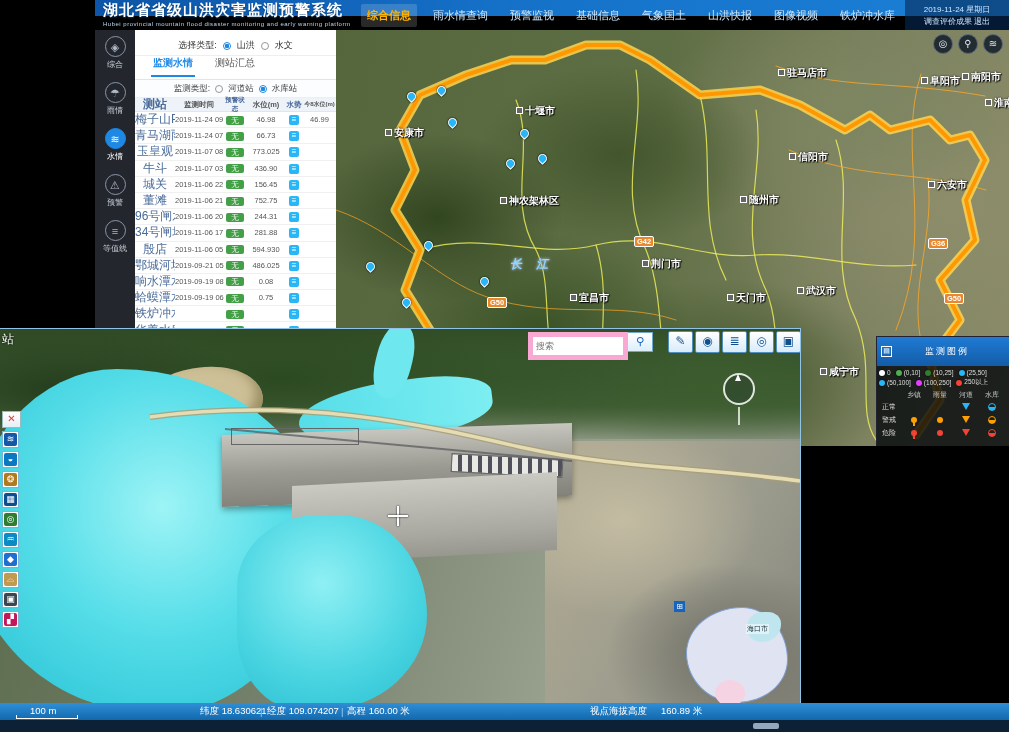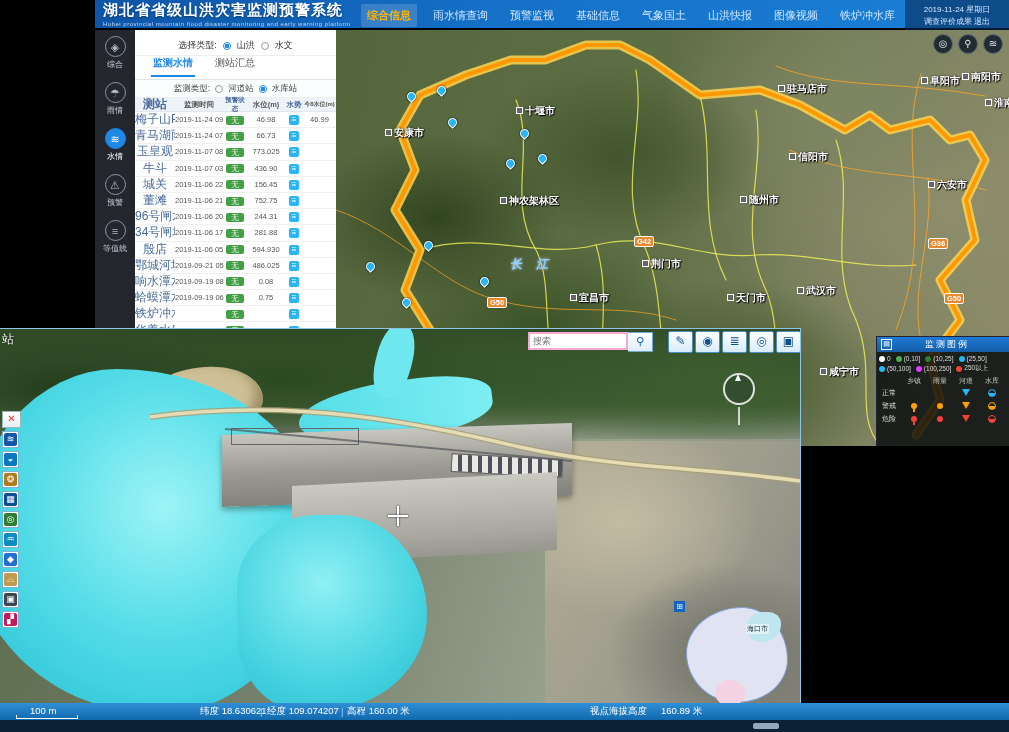--- a/index.html
+++ b/index.html
@@ -1,19 +1,19 @@
 <!DOCTYPE html>
 <html><head>
 <meta charset="utf-8">
 <style>
   html,body{margin:0;padding:0;background:#000;}
   #stage{position:relative;width:1009px;height:732px;background:#000;overflow:hidden;
          font-family:"Liberation Sans","DejaVu Sans",sans-serif;}
   
-  .header{position:absolute;left:95px;top:0;right:0;height:28px;
+  .header{position:absolute;left:95px;top:0;right:0;height:16px;
           background:linear-gradient(90deg,#0d55a8 0%,#1571c8 45%,#1b7fd6 100%);}
   .title-wrap{position:absolute;left:8px;top:1px;color:#fff;}
   .title{font-size:15px;font-weight:bold;letter-spacing:1px;text-shadow:0 1px 2px #053a6e;}
   .subtitle{font-size:6px;color:#bcd9f5;letter-spacing:.5px;margin-top:1px;}
   .nav{position:absolute;right:108px;top:0;height:30px;display:flex;align-items:center;gap:10px;}
   .nav-item{font-size:11px;color:#cfe8ff;padding:4px 6px;border-radius:2px;cursor:pointer;white-space:nowrap;}
   .nav-item.active{background:rgba(255,255,255,.16);color:#ffb300;font-weight:bold;}
   .user-box{position:absolute;right:0;top:0;width:104px;height:30px;background:rgba(6,42,86,.6);
             color:#cfe6ff;font-size:8px;text-align:center;padding-top:4px;box-sizing:border-box;line-height:1.5;}
   
@@ -68,21 +68,21 @@
   .river-label{position:absolute;color:#8fd4ff;font-size:12px;font-weight:bold;font-style:italic;
              letter-spacing:14px;text-shadow:0 0 3px #fff,0 0 2px #036;}
   .marker{position:absolute;width:7px;height:7px;border-radius:50% 50% 50% 0;transform:rotate(-45deg);
           background:#29b6f6;border:1px solid #fff;box-shadow:0 0 2px #000;cursor:pointer;}
   .map-controls{position:absolute;right:6px;top:4px;display:flex;gap:5px;}
   .mc-btn{width:18px;height:18px;border-radius:50%;background:rgba(18,28,40,.85);border:1px solid #5a6a7a;
           color:#dfe8f0;font-size:10px;line-height:17px;text-align:center;cursor:pointer;}
   
   .legend{position:absolute;left:540px;top:306px;width:133px;height:110px;background:rgba(5,8,12,.82);
           border:1px solid #223;color:#eee;}
-  .legend-title{height:15px;background:linear-gradient(180deg,#1f7bd4,#135ca8);display:flex;align-items:center;
+  .legend-title{height:29px;background:linear-gradient(180deg,#1f7bd4,#135ca8);display:flex;align-items:center;
           font-size:9px;color:#fff;padding-left:4px;gap:4px;}
   .legend-title .lt-ico{display:inline-block;width:9px;height:9px;border:1px solid #fff;font-size:7px;
           line-height:8px;text-align:center;color:#fff;}
   .lt-text{flex:1;text-align:center;margin-right:12px;letter-spacing:2px;}
   .dots{display:flex;flex-wrap:wrap;padding:3px 2px 1px;gap:2px 5px;}
   .dot-entry{display:flex;align-items:center;gap:2px;font-size:6.5px;color:#ddd;}
   .dot{width:6px;height:6px;border-radius:50%;box-shadow:0 0 2px #000;}
   .matrix{margin-top:1px;font-size:7px;}
   .mx-row{display:flex;align-items:center;height:13px;}
   .mx-row.head{color:#ccc;height:11px;}
@@ -137,21 +137,21 @@
   .crosshair::before{content:"";position:absolute;left:9px;top:0;width:2px;height:20px;background:#fff;box-shadow:0 0 2px #000;}
   .crosshair::after{content:"";position:absolute;left:0;top:9px;width:20px;height:2px;background:#fff;box-shadow:0 0 2px #000;}
   .compass{position:absolute;left:723px;top:44px;width:32px;height:32px;border-radius:50%;
       border:2.5px solid rgba(255,255,255,.85);background:rgba(25,35,45,.25);box-sizing:border-box;cursor:pointer;}
   .compass::before{content:"";position:absolute;left:10px;top:-1px;width:0;height:0;
       border-left:3.5px solid transparent;border-right:3.5px solid transparent;border-bottom:7px solid #fff;}
   .plumb{position:absolute;left:738px;top:78px;width:2px;height:18px;background:rgba(255,255,255,.75);}
   .partial-label{position:absolute;left:2px;top:2px;color:#fff;font-size:12px;text-shadow:0 0 2px #000;}
   
   .search-wrap{position:absolute;left:528px;top:3px;display:flex;height:18px;}
-  .search-input{width:100px;height:18px;border:2px solid #f9a8d4;font-size:9px;padding:0 3px;box-sizing:border-box;
+  .search-input{width:100px;height:28px;border:5px solid #f9a8d4;font-size:9px;padding:0 3px;box-sizing:border-box;
       background:#fff;color:#333;outline:none;}
   .search-btn{width:24px;height:18px;border:1px solid #6fa7cf;border-left:none;background:linear-gradient(#fff,#dceefb);
       color:#1565c0;font-size:11px;line-height:16px;text-align:center;cursor:pointer;}
   .vtoolbar{position:absolute;left:668px;top:2px;display:flex;gap:2px;}
   .vt-btn{width:23px;height:20px;border:1px solid #4f8fc0;background:linear-gradient(#ffffff,#d8ebfa);
       color:#0d4f8f;font-size:12px;line-height:18px;text-align:center;cursor:pointer;border-radius:2px;}
   .side-tools{position:absolute;left:2px;top:82px;display:flex;flex-direction:column;gap:3px;}
   .close-btn{width:17px;height:15px;background:linear-gradient(#fff,#e8eef5);border:1px solid #9bb;
       color:#e53935;font-weight:bold;font-size:10px;line-height:14px;text-align:center;cursor:pointer;}
   .tool-btn{width:17px;height:17px;border:1px solid #7fb3d5;background:#fff;padding:1px;box-sizing:border-box;cursor:pointer;}
@@ -427,21 +427,21 @@
         <path d="M99,416 L109,380 89,340 94,300 69,260 84,220 59,180 79,140 64,100 84,65 130,45 175,30 209,30 250,15 284,15 314,30 364,65 424,60 464,75 509,100 534,85 554,100 594,90 614,110 634,105 649,130 630,170 639,210 604,250 624,290 594,330 604,370 580,405" stroke="#ff9800" stroke-width="4"></path>
       </g>
     </svg>
 
       <span class="map-label" style="left: 49px; top: 96px;">安康市</span>
 
       <span class="map-label" style="left: 180px; top: 74px;">十堰市</span>
 
       <span class="map-label" style="left: 626px; top: 40px;">南阳市</span>
 
-      <span class="map-label" style="left: 442px; top: 52px;">驻马店市</span>
+      <span class="map-label" style="left: 442px; top: 36px;">驻马店市</span>
 
       <span class="map-label" style="left: 585px; top: 44px;">阜阳市</span>
 
       <span class="map-label" style="left: 649px; top: 66px;">淮南市</span>
 
       <span class="map-label" style="left: 453px; top: 120px;">信阳市</span>
 
       <span class="map-label" style="left: 592px; top: 148px;">六安市</span>
 
       <span class="map-label" style="left: 164px; top: 164px;">神农架林区</span>

